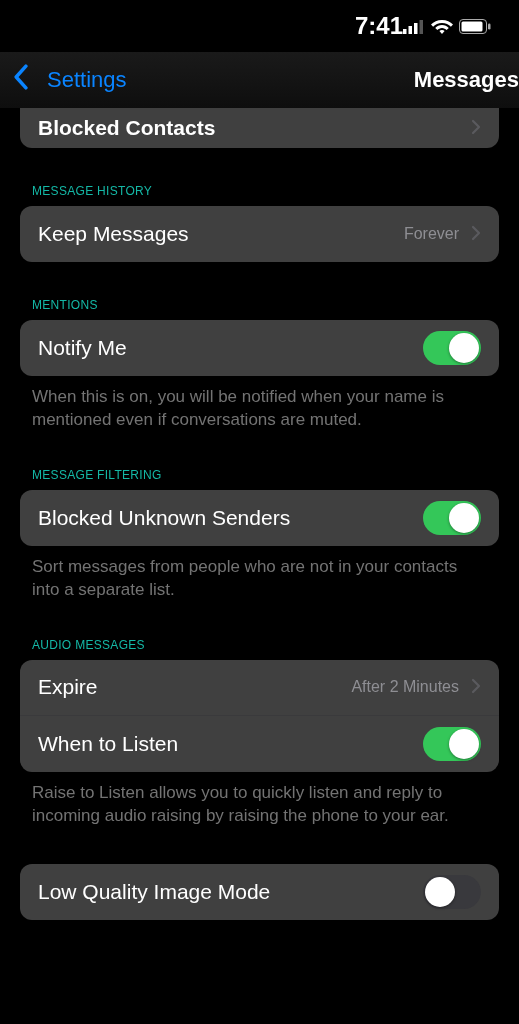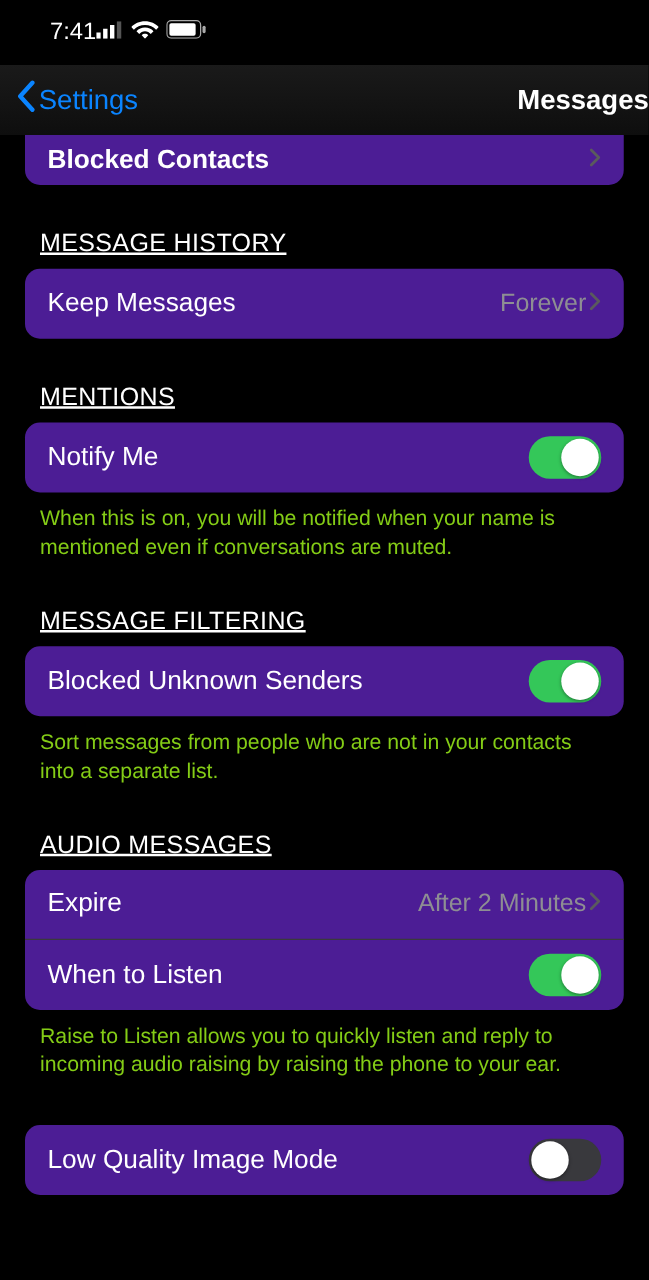--- a/index.html
+++ b/index.html
@@ -7,85 +7,84 @@
   body {
     background: #000;
     font-family: -apple-system, "Helvetica Neue", Helvetica, Arial, sans-serif;
     color: #fff;
     -webkit-font-smoothing: antialiased;
   }
   .status-bar {
     height: 52px;
     display: flex;
     align-items: center;
-    justify-content: flex-start;
+    justify-content: flex-end;
     padding: 0 28px 0 40px;
-    font-size: 19px;
-    font-weight: 400;
+    font-size: 24px;
+    font-weight: 700;
   }
   .status-right { display: flex; align-items: center; gap: 6px; }
   .nav-bar {
     height: 56px;
     display: flex;
     align-items: center;
     position: relative;
     padding: 0 12px;
     background: linear-gradient(#1a1a1a, #0e0e0e);
   }
   .nav-back {
     display: flex;
     align-items: center;
     color: #0a84ff;
     font-size: 22px;
-    gap: 2px;
+    gap: 18px;
     z-index: 2;
   }
   .nav-title {
     position: absolute;
     left: 0; right: 0;
     text-align: right;
     font-size: 22px;
     font-weight: 600;
     color: #fff;
   }
   .content { padding: 0 0 40px 0; }
   .section { margin-top: 36px; }
   .section:first-child { margin-top: 0; }
   .section-header {
-    color: #ffffff;
-    font-size: 20px;
+    color: #14b8a6;
+    font-size: 12px;
     text-transform: uppercase;
     padding: 0 32px 8px 32px;
     letter-spacing: 0.3px;
-    text-decoration: underline;
   }
   .section-footer {
-    color: #84cc16;
+    color: #737373;
     font-size: 17px;
     padding: 10px 32px 0 32px;
     line-height: 1.35;
   }
   .group {
-    background: #4c1d95;
+    background: #404040;
     border-radius: 12px;
     margin: 0 20px;
     overflow: hidden;
   }
   .row {
     display: flex;
     align-items: center;
     min-height: 56px;
     padding: 0 18px;
     font-size: 21px;
     color: #fff;
     border-bottom: 0.5px solid #3a3a3c;
   }
   .row:last-child { border-bottom: none; }
   .row-label { flex: 1; }
-  .row-value { color: #8e8e93; font-size: 20px; margin-right: 2px; }
+  .row-value { color: #8e8e93; font-size: 16px; margin-right: 12px; }
   .chevron { color: #5a5a5e; }
   .toggle {
     width: 58px; height: 34px;
     border-radius: 17px;
     position: relative;
     flex-shrink: 0;
   }
   .toggle.on { background: #34c759; }
   .toggle.off { background: #39393d; }
   .toggle .knob {

